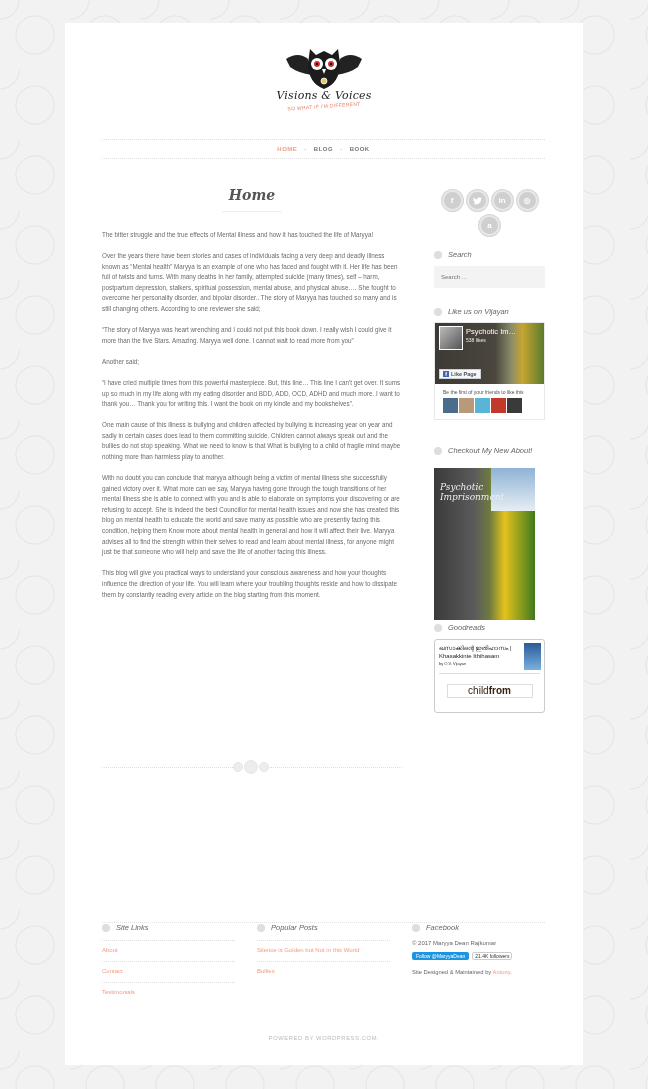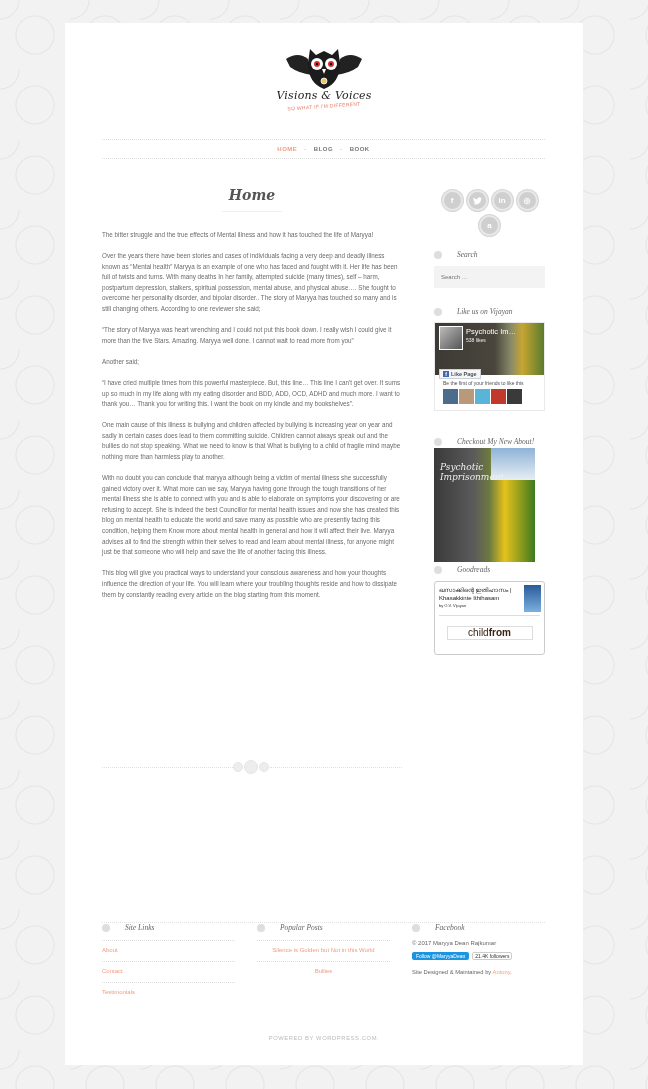--- a/index.html
+++ b/index.html
@@ -41,36 +41,36 @@
   .divider { position: absolute; left: 37px; top: 737px; width: 300px; height: 14px; }
   .divider .line { position: absolute; top: 7px; height: 0; border-top: 1px dotted #e0e0e0; }
   .btn-dot { position: absolute; border-radius: 50%; background: #ededed; border: 1px solid #e6e6e6; }
 
   
   .sidebar { position: absolute; left: 369px; top: 162px; width: 111px; }
   .social { display: flex; flex-wrap: wrap; justify-content: center; gap: 4px; width: 111px; margin-top: 5px; }
   .soc { width: 21px; height: 21px; border-radius: 50%; background: #cfcfcf; border: 2px solid #e8e8e8;
          box-shadow: 0 0 0 1px #d6d6d6; display: flex; align-items: center; justify-content: center;
          color: #fff; font-size: 8px; font-weight: bold; cursor: pointer; }
-  .widget-title { display: flex; align-items: center; gap: 15px; font-family: Liberation Serif, serif; font-style: italic;
+  .widget-title { display: flex; align-items: center; gap: 6px; font-family: Liberation Sans, sans-serif; font-style: italic;
                   font-size: 7.5px; color: #666; }
   .wt-dot { width: 8px; height: 8px; border-radius: 50%; background: #dedede; flex: none; }
   .search-box { width: 111px; height: 22px; background: #f3f3f3; border: none; font-size: 6px; color: #555;
                 padding-left: 7px; margin-top: 7px; font-family: "Liberation Sans", sans-serif; }
   .fb { width: 111px; margin-top: 6px; border: 1px solid #e9e9e9; background: #fff; }
-  .fb-cover { height: 52px; background: linear-gradient(90deg, #3d3a35 0%, #4a463d 55%, #8a8c6a 70%, #c7a531 80%, #5a7b2e 100%); position: relative; }
+  .fb-cover { height: 61px; background: linear-gradient(90deg, #3d3a35 0%, #4a463d 55%, #8a8c6a 70%, #c7a531 80%, #5a7b2e 100%); position: relative; }
   .fb-avatar { position: absolute; left: 4px; top: 3px; width: 24px; height: 24px; background: linear-gradient(135deg,#bbb,#555); border: 1px solid #fff; }
   .fb-name { position: absolute; left: 31px; top: 4px; color: #fff; font-size: 7.5px; }
   .fb-likes { position: absolute; left: 31px; top: 14px; color: #eee; font-size: 5px; }
   .fb-like { position: absolute; left: 4px; top: 46px; background: #f5f6f7; border: 1px solid #ccd0d5; font-size: 5.5px; color: #4b4f56; padding: 1px 3px; font-weight: bold; cursor: pointer; }
   .fb-like .f { display: inline-block; background: #4267b2; color: #fff; width: 6px; height: 6px; font-size: 5px; text-align: center; line-height: 6px; margin-right: 2px; }
   .fb-friends { padding: 5px 8px 6px; font-size: 5px; color: #4b4f56; }
   .faces { display: flex; gap: 1px; margin-top: 3px; }
   .face { width: 15px; height: 15px; }
-  .book { width: 101px; height: 114px; margin-top: 2px;
+  .book { width: 101px; height: 152px; margin-top: 13px;
           background: linear-gradient(90deg, #3a3a3a 0%, #5b5b5b 40%, #6d7a40 55%, #e5c21c 70%, #3e7a1e 100%); position: relative; cursor: pointer; }
   .book-title { position: absolute; top: 14px; left: 6px; font-family: "DejaVu Serif", serif; font-style: italic; color: #eee; font-size: 9px; }
   .book-sky { position: absolute; right: 0; top: 0; width: 44%; height: 28%; background: linear-gradient(#8fb3d6,#e6eef4); }
   .follow-text { font-size: 5.7px; line-height: 10.5px; color: #666; margin-top: 7px; }
   .email-input { width: 106px; height: 13px; background: #f3f3f3; border: none; font-size: 6.3px; color: #555; padding-left: 3px; margin-top: 8px; font-family: "Liberation Sans", sans-serif; }
   .follow-btn { display: block; margin-top: 8px; width: 66px; height: 22px; background: #c6c6c6; border: 1px solid #bcbcbc;
                 outline: 1px dashed #e6e6e6; outline-offset: -4px; color: #fff; font-size: 5.5px; font-weight: bold; letter-spacing: 0.2px; cursor: pointer; }
   .gr { width: 111px; height: 74px; border: 1px solid #ccc; border-radius: 3px; margin-top: 7px; padding: 4px; position: relative; }
   .gr-title { font-size: 6px; color: #222; line-height: 8px; width: 80px; }
   .gr-by { font-size: 4px; color: #333; margin-top: 1px; }
@@ -228,21 +228,21 @@
       <span class="wt-dot"></span>
       <span>Site Links</span>
     </div>
     <div class="flist">
       <a>About</a>
       <a>Contact</a>
       <a>Testimonials</a>
     </div>
   </div>
 
-  <div class="fcol" style="left:192px;text-align:center;">
+  <div class="fcol" style="left:192px;">
     <div class="widget-title">
       <span class="wt-dot"></span>
       <span>Popular Posts</span>
     </div>
     <div class="flist">
       <a>Silence is Golden but Not in this World</a>
       <a>Bullies</a>
     </div>
   </div>
 

